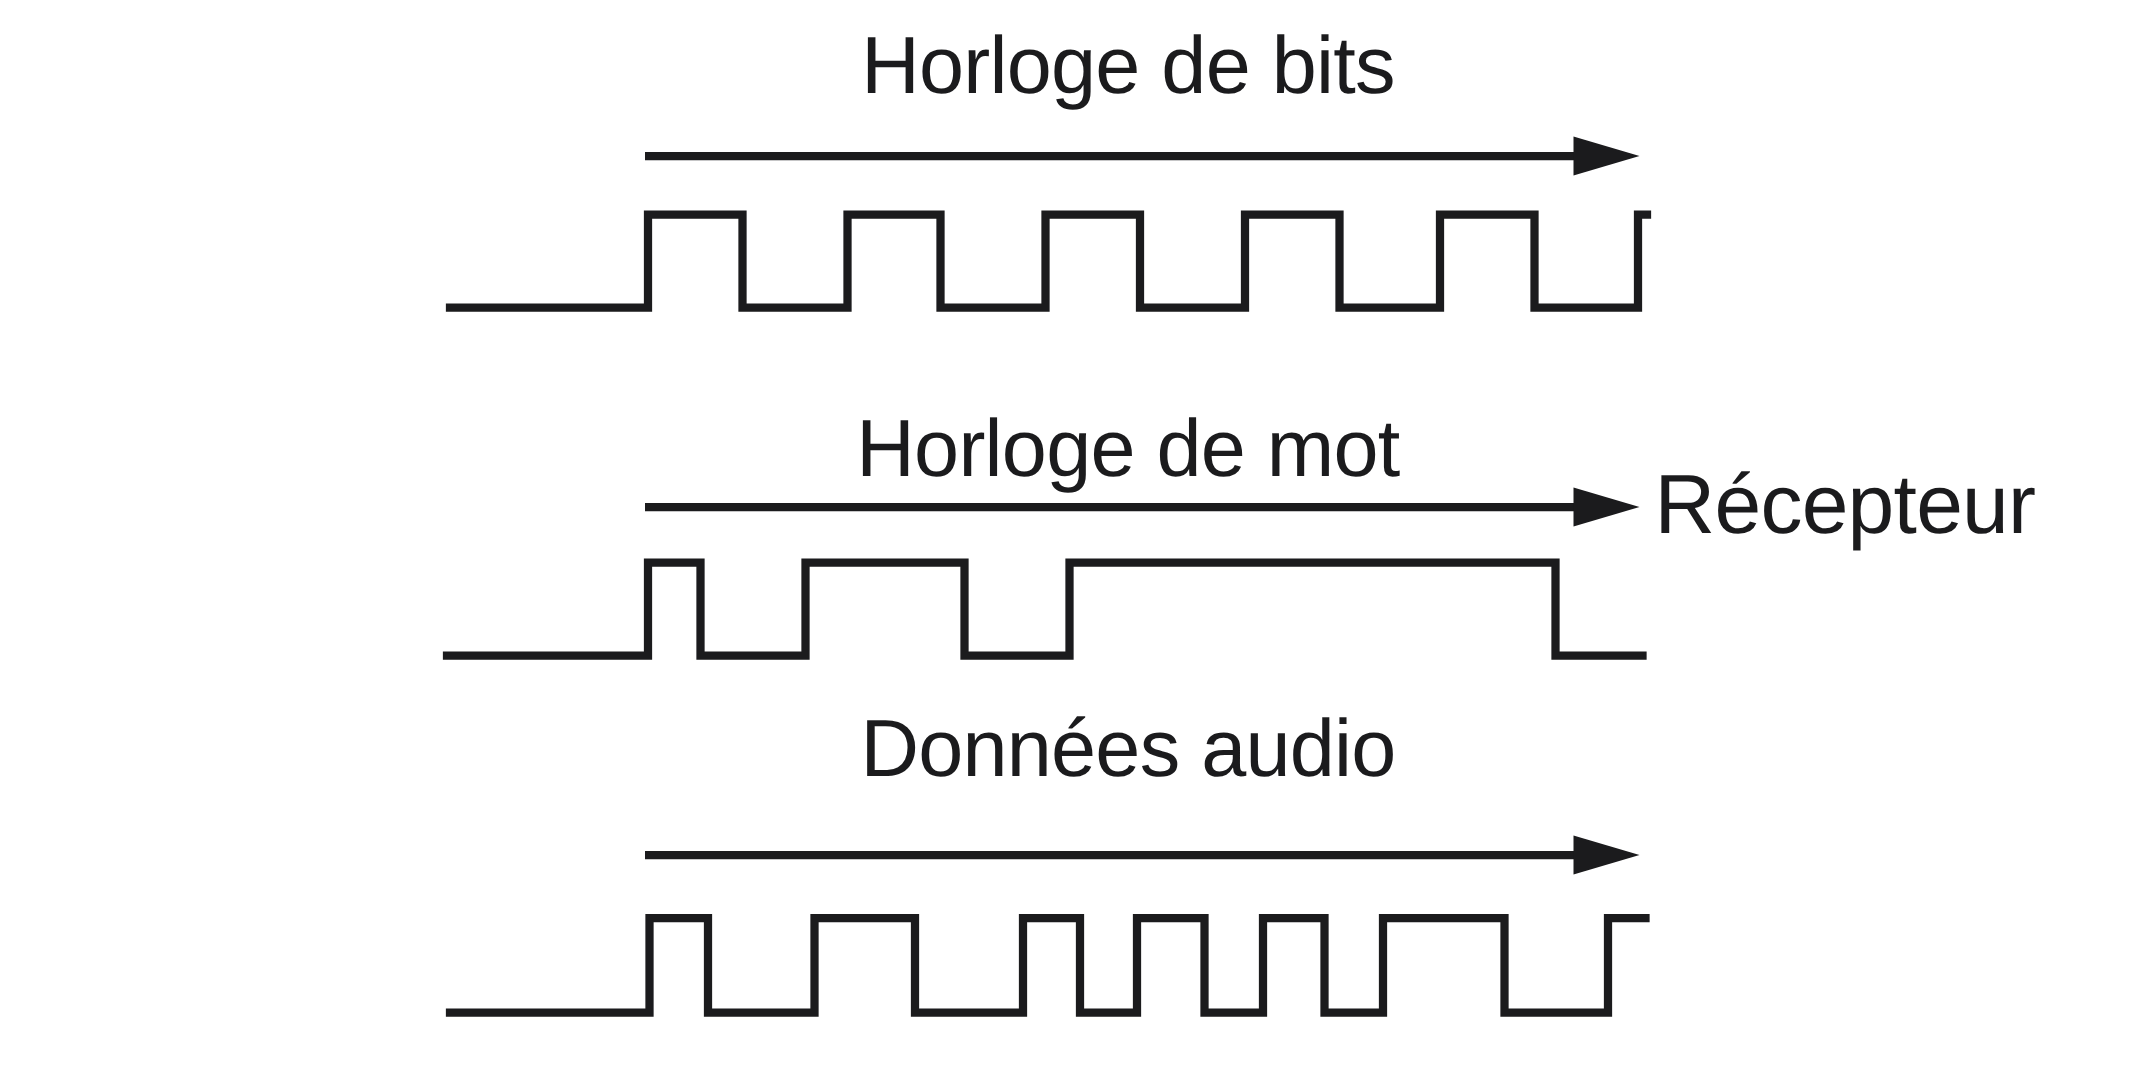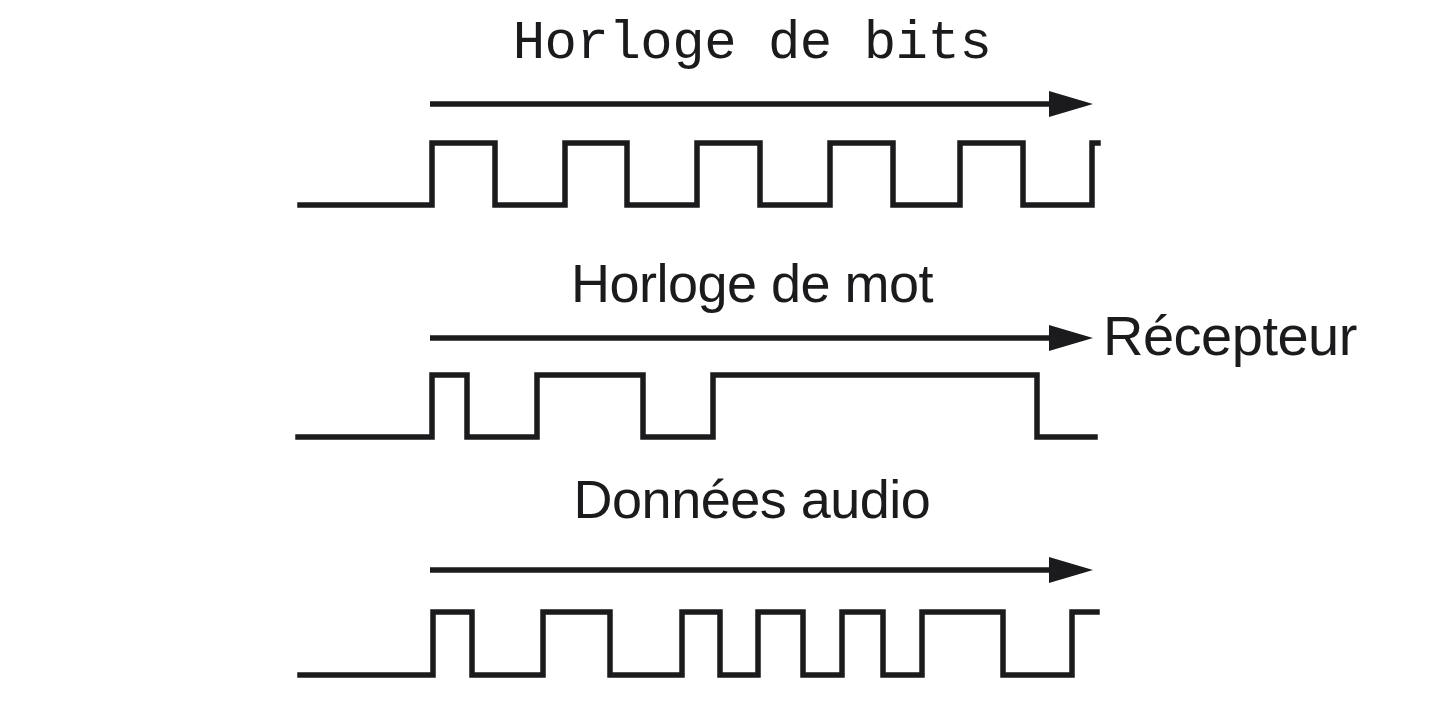--- a/index.html
+++ b/index.html
@@ -18,22 +18,22 @@
   .sig-title {
     position: absolute;
     left: 408px;
     width: 688px;
     text-align: center;
     font-size: 54px;
     line-height: 1;
     letter-spacing: -0.5px;
     white-space: nowrap;
   }
-  .t0 { top: 17px; font-family: Liberation Mono, monospace; }
-  .t1 { top: 256px; }
+  .t0 { top: 17px; }
+  .t1 { top: 272px; }
   .t2 { top: 472px; }
   .end-label {
     position: absolute;
     font-weight: bold;
     font-size: 56px;
     line-height: 1;
     letter-spacing: -0.5px;
     white-space: nowrap;
   }
   .source-label {

